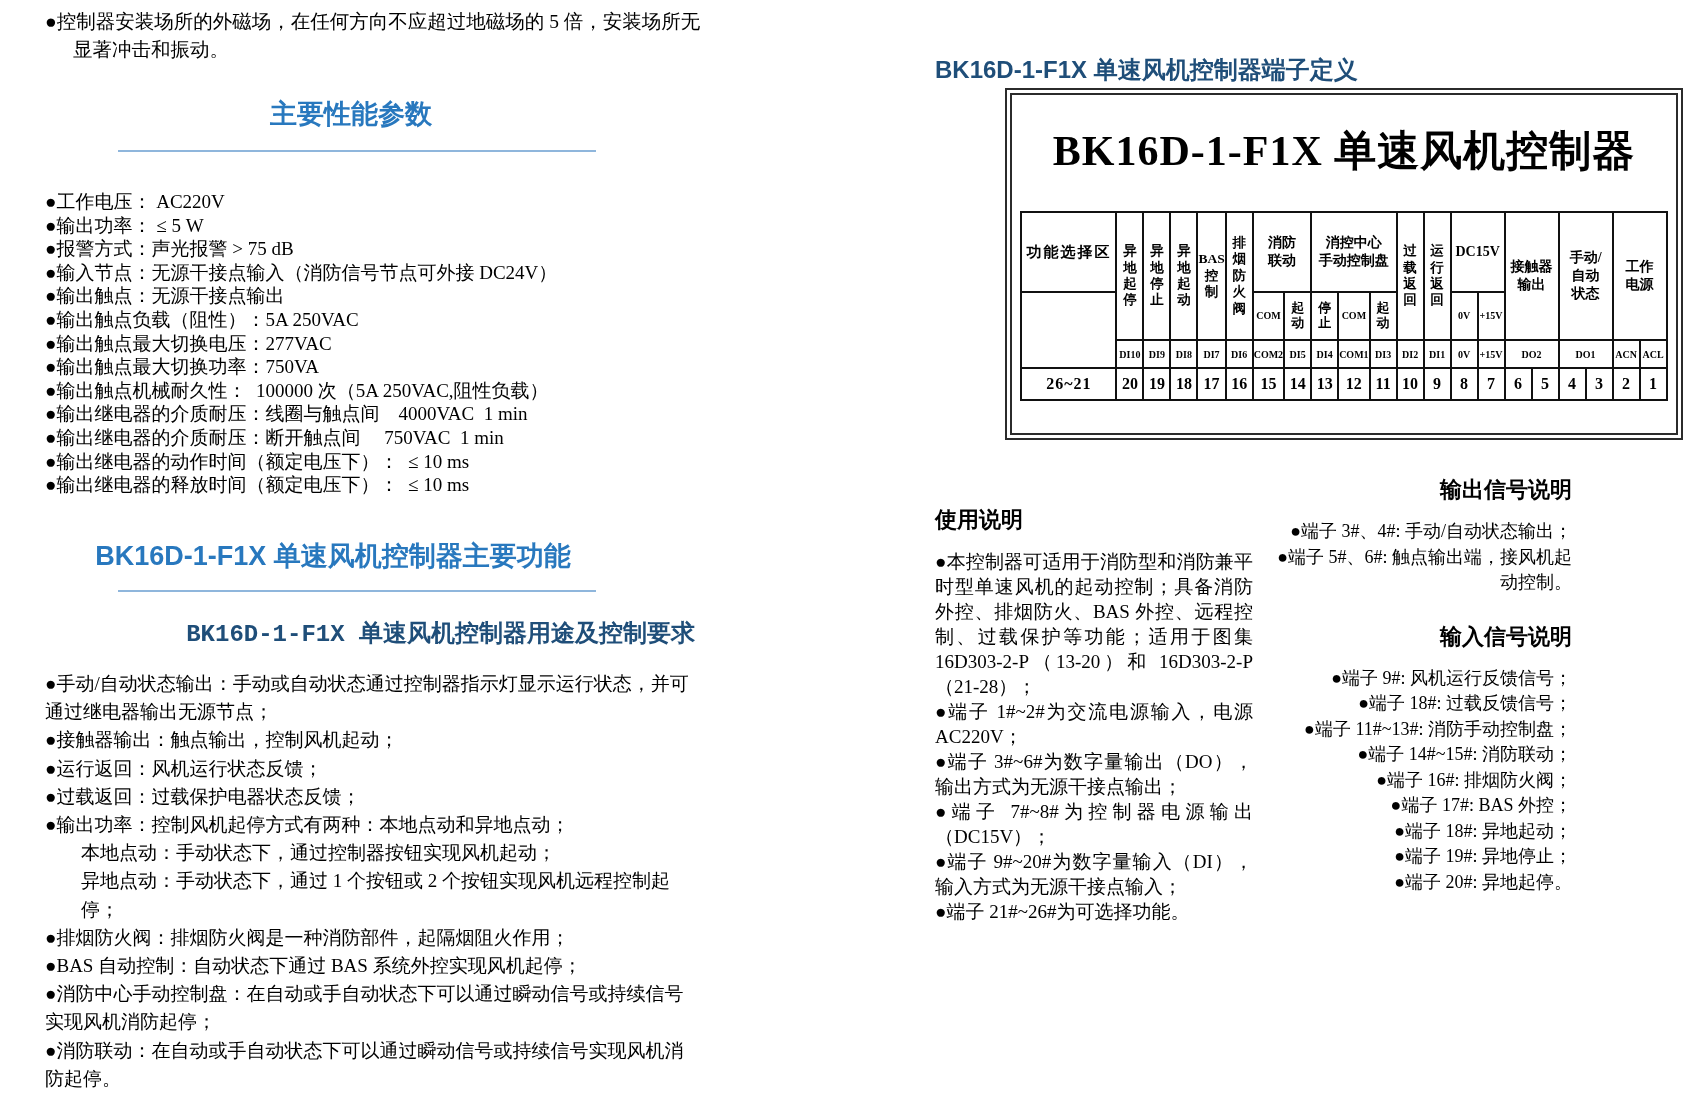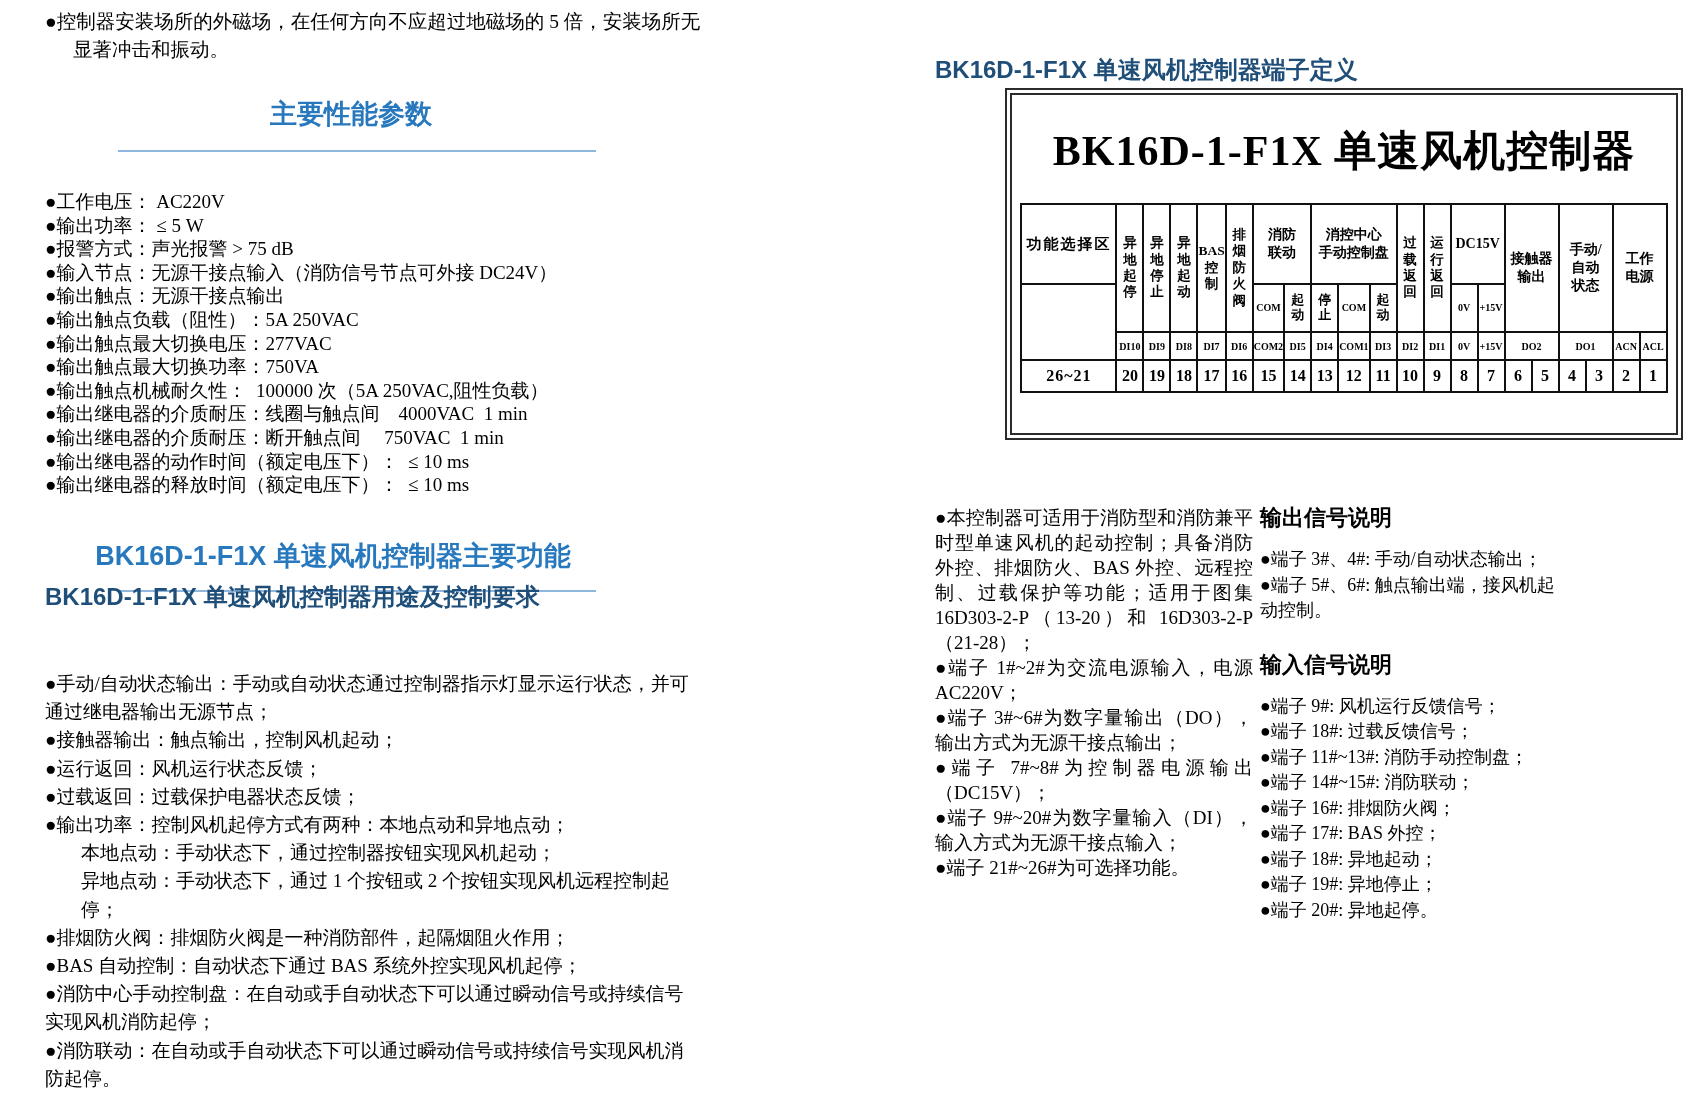--- a/index.html
+++ b/index.html
@@ -7,47 +7,47 @@
         font-family:"Liberation Serif","DejaVu Serif",serif;color:#000;}
   .abs{position:absolute;}
   
   #intro{left:45px;top:8px;width:645px;font-size:19.5px;line-height:28px;
          padding-left:28px;text-indent:-28px;}
   .center-heading{width:612px;text-align:center;font-weight:bold;font-size:27px;
          font-family:"Liberation Sans","DejaVu Sans",sans-serif;color:#2878BE;}
   .heading-rule{height:2px;background:#8FB6DC;}
   .spec-list{width:650px;font-size:19px;line-height:23.6px;white-space:pre-wrap;}
   .spec-list .line{min-height:23.6px;}
-  #func-subtitle{left:45px;top:581px;width:650px;font-weight:bold;font-size:24px;
-         font-family:Liberation Sans, sans-serif;color:#1F4E79;}
+  #func-subtitle{left:45px;top:617px;width:650px;font-weight:bold;font-size:24px;
+         font-family:Liberation Mono, monospace;color:#1F4E79;text-align:right;}
   #func-list{left:45px;top:670px;width:655px;font-size:19px;line-height:28.2px;}
   #func-list .indent{padding-left:36px;}
   
   #term-title{left:935px;top:16px;width:640px;font-weight:bold;font-size:24px;
          font-family:"Liberation Sans","DejaVu Sans",sans-serif;color:#1F4E79;margin-top:38px;}
   #diagram{left:1005px;top:88px;width:678px;height:352px;border:2px solid #2b2b2b;padding:3px;
          box-sizing:border-box;background:#fff;}
   #diagram-inner{width:100%;height:100%;border:2px solid #2b2b2b;box-sizing:border-box;}
   #device-title{margin-top:28px;text-align:center;font-size:42px;font-weight:bold;
          letter-spacing:1px;white-space:nowrap;}
-  #term-table{border-collapse:collapse;margin:24px auto 0 auto;table-layout:fixed;}
+  #term-table{border-collapse:collapse;margin:32px auto 0 auto;table-layout:fixed;}
   #term-table td{border:2px solid #111;text-align:center;vertical-align:middle;
          font-weight:bold;padding:0;overflow:hidden;}
   td.fz{font-size:15px;letter-spacing:2px;}
   td.vert{white-space:pre-line;font-size:13.5px;line-height:1.22;}
   td.glabel{white-space:pre-line;font-size:14px;line-height:1.3;}
   td.sub{white-space:pre-line;line-height:1.15;}
   td.code{font-size:10px;height:26px;}
   td.num{font-size:16px;height:30px;}
   td.numwide{font-size:16px;height:30px;letter-spacing:1px;}
   
   .sec-heading{font-weight:bold;font-size:22px;margin:0 0 14px 0;}
   #usage{left:935px;top:505px;width:318px;}
   #usage .item{font-size:19px;line-height:25px;text-align:justify;}
-  #signals{left:1260px;top:503px;width:312px;}
+  #signals{left:1260px;top:475px;width:312px;text-align:right;}
   .sig-item{font-size:18px;line-height:25.5px;}
   #input-heading{margin-top:26px;}
 </style>
 </head>
 <body>
 
 <div id="page">
 
   <div class="abs" id="intro">●控制器安装场所的外磁场，在任何方向不应超过地磁场的 5 倍，安装场所无显著冲击和振动。</div>
 
@@ -203,20 +203,21 @@
               <td class="num">3</td>
               <td class="num">2</td>
               <td class="num">1</td>
             </tr>
           </tbody>
       </table>
     </div>
   </div>
 
   <div class="abs" id="usage">
+    <div class="sec-heading">使用说明</div>
     <div id="usage-items">
         <div class="item">●本控制器可适用于消防型和消防兼平时型单速风机的起动控制；具备消防外控、排烟防火、BAS 外控、远程控制、过载保护等功能；适用于图集16D303-2-P（13-20）和 16D303-2-P（21-28）；</div>
         <div class="item">●端子 1#~2#为交流电源输入，电源AC220V；</div>
         <div class="item">●端子 3#~6#为数字量输出（DO），输出方式为无源干接点输出；</div>
         <div class="item">●端子 7#~8#为控制器电源输出（DC15V）；</div>
         <div class="item">●端子 9#~20#为数字量输入（DI），输入方式为无源干接点输入；</div>
         <div class="item">●端子 21#~26#为可选择功能。</div>
       </div>
   </div>
 

